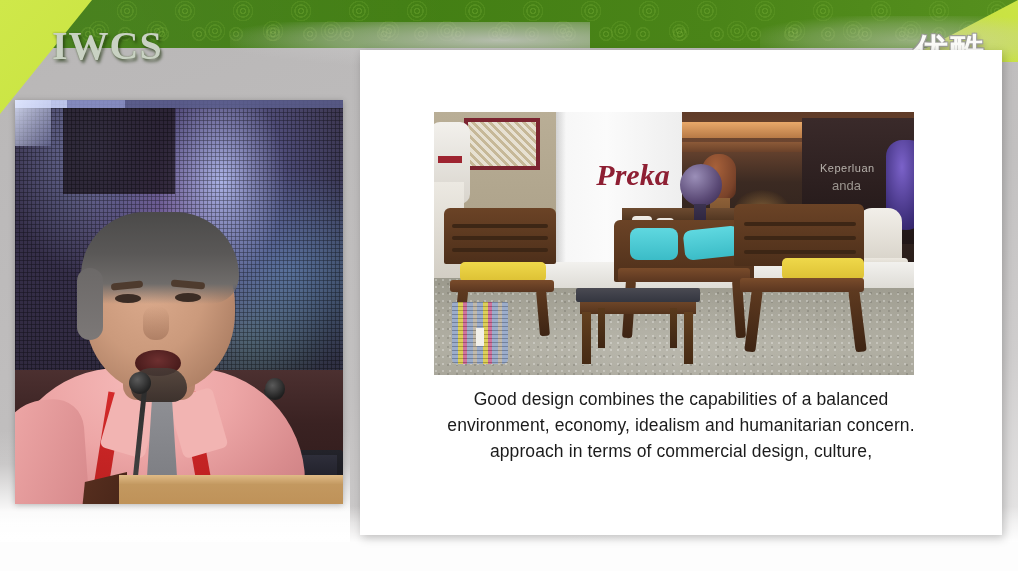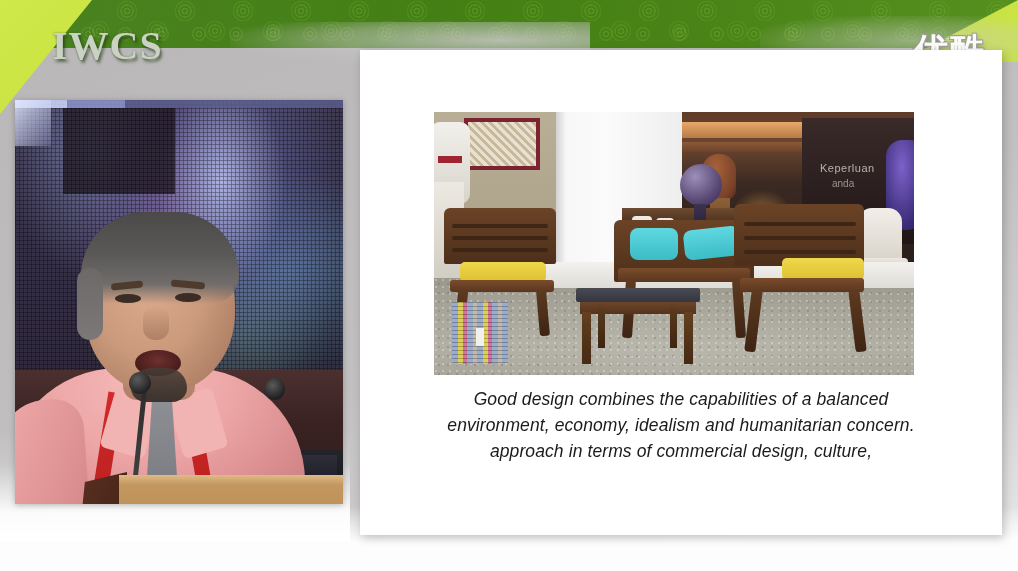--- a/index.html
+++ b/index.html
@@ -238,21 +238,21 @@
   .ph-wallR { position:absolute; left:246px; top:0; width:234px; height:176px;
     background:linear-gradient(to bottom,#5f3b28 0%, #6d4630 18%, #3b2a22 40%, #241a18 100%); }
   .ph-shelf-top { position:absolute; left:246px; top:10px; width:130px; height:16px;
     background:linear-gradient(to bottom,#e8a86a,#b87a46); }
   .ph-shelf-top2 { position:absolute; left:246px; top:30px; width:130px; height:10px;
     background:linear-gradient(to bottom,#8c5a38,#6b422a); }
   .ph-darksign { position:absolute; left:368px; top:6px; width:112px; height:126px;
     background:linear-gradient(to bottom,#3a2a2a,#201616); }
   .ph-keperluan { position:absolute; left:386px; top:50px; font-size:11px; color:#b7b2ac;
     font-family:"Liberation Sans", sans-serif; letter-spacing:0.5px; }
-  .ph-anda { position:absolute; left:398px; top:66px; font-size:10px; color:#9b958f;
+  .ph-anda { position:absolute; left:398px; top:66px; font-size:13px; color:#9b958f;
     font-family:"Liberation Sans", sans-serif; }
   .ph-blueglass { position:absolute; left:452px; top:28px; width:40px; height:90px;
     background:radial-gradient(ellipse at 40% 30%, #7b62c9, #3c2d78 65%, #241a4e 100%);
     border-radius:18px 18px 22px 22px; }
   .ph-vase-brown { position:absolute; left:268px; top:42px; width:34px; height:46px;
     background:radial-gradient(ellipse at 40% 30%, #a7613a, #7a432a 70%, #50291a 100%);
     border-radius:16px 16px 10px 10px; }
   .ph-vase-stand { position:absolute; left:276px; top:86px; width:20px; height:44px;
     background:linear-gradient(to bottom,#8d6038,#5d3e22); }
   .ph-deco { position:absolute; left:300px; top:78px; width:56px; height:42px;
@@ -325,21 +325,21 @@
     background-image:repeating-linear-gradient(to bottom, rgba(0,0,0,0.45) 0 1px, rgba(255,255,255,0.25) 1px 4px);
   }
   .basket-tag { position:absolute; left:42px; top:216px; width:8px; height:18px; background:#f2f0ea; }
 
   
   .caption {
     position:absolute; left:22px; top:336px; width:598px; text-align:center;
     font-family:"Liberation Sans", sans-serif; font-size:17.5px; line-height:26px;
     color:#1b1b1b; letter-spacing:0.1px;
   }
-  .caption div { white-space:nowrap;font-style:italic; }
+  .caption div { white-space:nowrap; }
 </style>
 </head>
 <body>
 
 <div id="stage">
 
   <div class="backdrop"></div>
   <div class="backdrop-fade"></div>
   <div class="backdrop-fade2"></div>
   <div class="bottom-white"></div>
@@ -417,20 +417,21 @@
       <div class="ph-anda">anda</div>
       <div class="ph-blueglass"></div>
       <div class="ph-vase-brown"></div>
       <div class="ph-vase-stand"></div>
       <div class="ph-deco"></div>
       <div class="ph-whitevase"></div>
       <div class="ph-whitevase2"></div>
 
       <div class="ph-banner"></div>
       <div class="ph-banner-shadow"></div>
+      <div class="ph-preka">Preka</div>
 
       <div class="ph-ctr-shelf"></div>
       <div class="ph-whitecup"></div>
       <div class="ph-whitecup2"></div>
       <div class="ph-sphere"></div>
       <div class="ph-sphere-stem"></div>
       <div class="ph-blue-obj"></div>
 
       <div class="ph-carpet"></div>
       <div class="ph-carpet-tex"></div>

